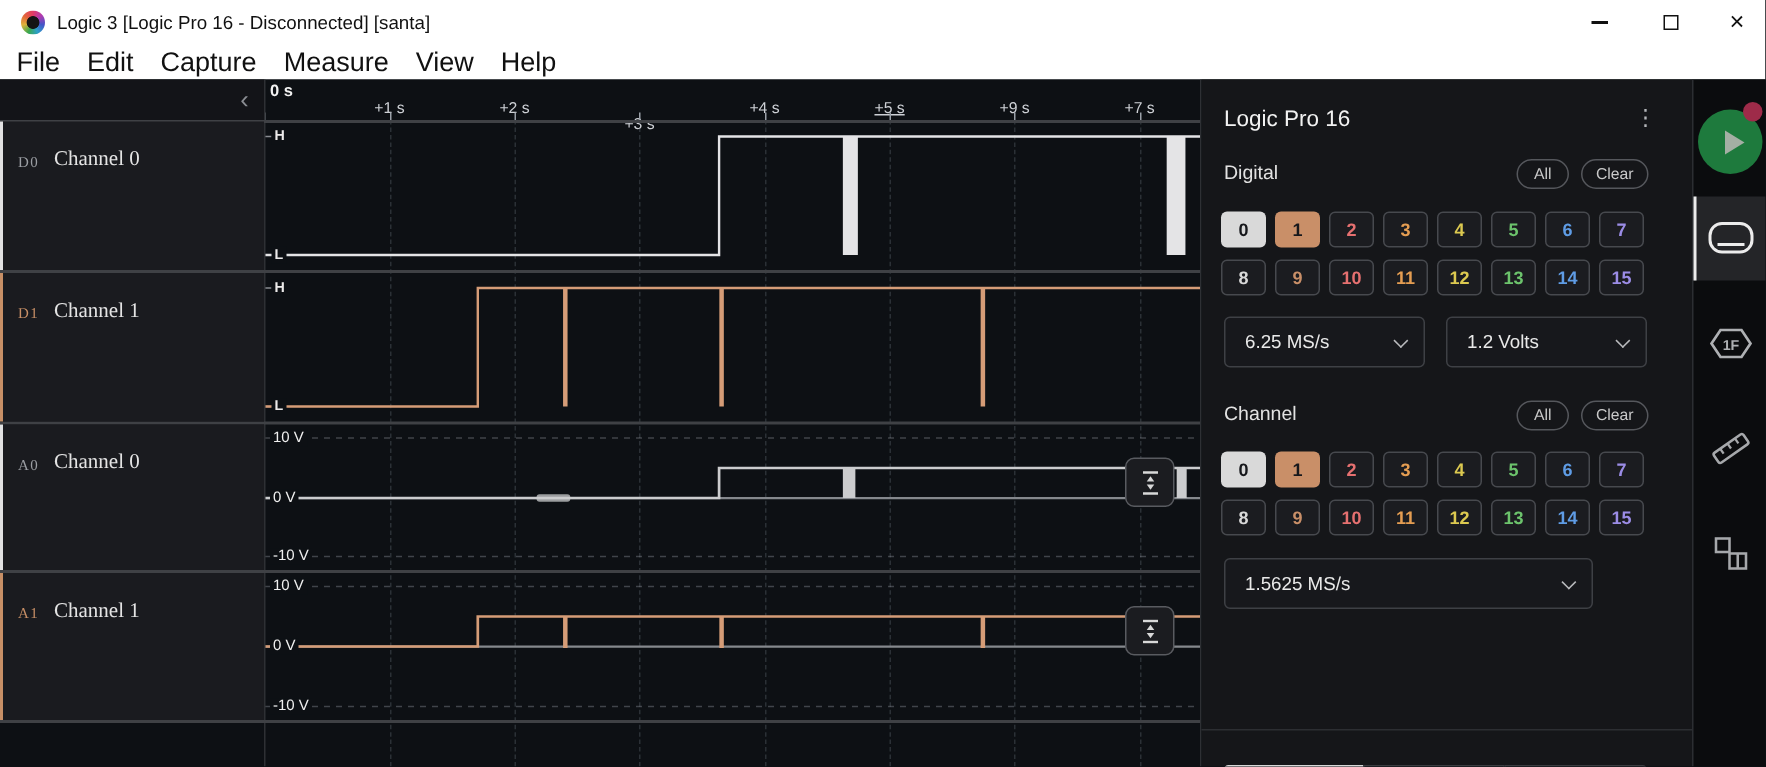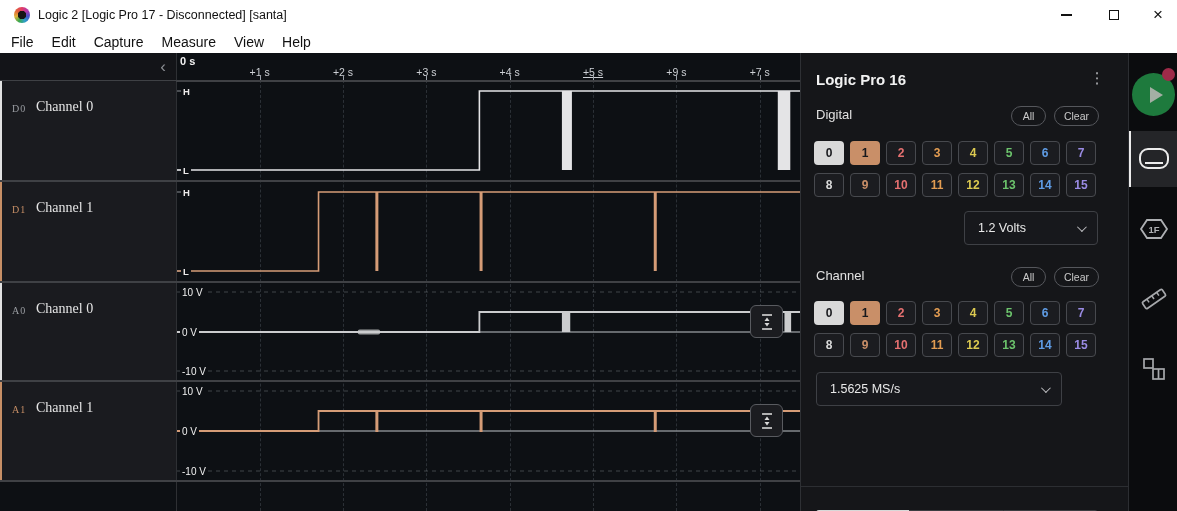--- a/index.html
+++ b/index.html
@@ -15,21 +15,21 @@
       conic-gradient(#e23a66,#b03ab0,#4455c8,#2da0c8,#3aa84e,#e0b23a,#e2633a,#e23a66); }
   #window-title { left:38px; top:8px; font-size:12.5px; color:#111; }
   .win-btn { top:0; width:40px; height:30px; display:flex; align-items:center; justify-content:center; color:#111; }
   #btn-min { left:1046px; } #btn-max { left:1094px; } #btn-close { left:1138px; font-size:17px; }
   #btn-min .bar { width:11px; height:1.4px; background:#111; }
   #btn-max .box { width:10px; height:10px; border:1.2px solid #111; }
 
   
   #menubar { left:0; top:30px; width:1177px; height:23px; background:#ffffff;
              display:flex; align-items:center; padding-left:2px; }
-  .menu-item { font-size:14px; color:#111; padding:3px 9px; }
+  .menu-item { font-size:18px; color:#111; padding:3px 9px; }
 
   
   #main { left:0; top:53px; width:1177px; height:458px; background:#0d1014; }
   #left-panel { left:0; top:0; width:176px; height:427px; background:#131418; }
   #collapse { left:154px; top:6px; width:18px; height:18px; color:#8a8d92; font-size:17px;
               line-height:16px; text-align:center; }
   #axis-zero { left:180px; top:2px; font-size:11px; font-weight:bold; color:#f2f2f2; }
   .tick-label { top:13px; font-size:10.5px; color:#cdd0d5; transform:translateX(-50%); }
   .tick-mark { top:22px; width:1px; height:5px; background:#9aa0a8; }
   .gridline { top:27px; height:431px; width:0; border-left:1px dashed rgba(150,162,178,0.22); }
@@ -45,21 +45,21 @@
   
   .wave-row { left:176px; width:624px; }
   .lvl-label { font-size:9.5px; font-weight:bold; color:#eceaea; background:#0d1014;
                padding:0 2px; transform:translateY(-50%); }
   .v-label { font-size:10px; color:#f0f0f0; background:#0d1014; padding:0 2px; transform:translateY(-50%); }
   .measure-btn { width:33px; height:33px; background:#1b1c20; border:1px solid #595b60;
                  border-radius:6px; display:flex; align-items:center; justify-content:center; }
 
   
   #device-panel { left:801px; top:0; width:327px; height:458px; background:#151619; }
-  #panel-title { left:15px; top:18px; font-size:15px; font-weight:bold; color:#f2f2f2; }
+  #panel-title { left:15px; top:18px; font-size:15px; font-weight:normal; color:#f2f2f2; }
   #panel-menu { left:288px; top:16px; font-size:15px; color:#b4b6ba; width:16px; text-align:center; }
   .section-label { left:15px; font-size:13px; color:#e2e2e2; }
   .pill { height:20px; border:1px solid #55575c; border-radius:10px; color:#c9c9c9;
           font-size:10.5px; display:flex; align-items:center; justify-content:center; background:transparent; }
   .chan-grid { left:13px; width:290px; display:flex; gap:6px; }
   .chan-btn { width:30px; height:24px; border-radius:4px; border:1px solid #47494e;
               background:#1b1c20; font-size:12px; font-weight:bold;
               display:flex; align-items:center; justify-content:center; }
   .dropdown { height:34px; background:#17181c; border:1px solid #3e4045; border-radius:4px;
               display:flex; align-items:center; justify-content:space-between; padding:0 13px; }
@@ -85,21 +85,21 @@
   .side-tab.active { background:#242528; }
   .side-tab.active::before { content:""; position:absolute; left:0; top:0; width:2px; height:56px; background:#ececec; }
 </style>
 </head>
 <body>
 
 <div id="app">
 
   <div id="titlebar" class="abs">
     <div id="app-icon" class="abs"></div>
-    <div id="window-title" class="abs">Logic 2 [Logic Pro 17 - Disconnected] [santa]</div>
+    <div id="window-title" class="abs">Logic 3 [Logic Pro 16 - Disconnected] [santa]</div>
     <div id="btn-min" class="abs win-btn">
         <div class="bar"></div>
       </div>
     <div id="btn-max" class="abs win-btn">
         <div class="box"></div>
       </div>
     <div id="btn-close" class="abs win-btn">×</div>
   </div>
 
   <div id="menubar" class="abs">
@@ -111,21 +111,21 @@
     <span class="menu-item">Help</span>
   </div>
 
   <div id="main" class="abs">
     <div id="left-panel" class="abs"></div>
     <div id="collapse" class="abs">‹</div>
     <div id="axis-zero" class="abs">0 s</div>
     <div id="timeline">
         <div class="abs tick-label" style="left: 259.65px;">+1 s</div>
         <div class="abs tick-label" style="left: 343px;">+2 s</div>
-        <div class="abs tick-label" style="left: 426.35px;">+3 s</div>
+        <div class="abs tick-label" style="left: 426.35px; margin-top: 11px;">+3 s</div>
         <div class="abs tick-label" style="left: 509.7px;">+4 s</div>
         <div class="abs tick-label" style="left: 593.05px; text-decoration: underline;">+5 s</div>
         <div class="abs tick-label" style="left: 676.4px;">+9 s</div>
         <div class="abs tick-label" style="left: 759.75px;">+7 s</div>
         <div class="abs tick-mark" style="left: 176.3px;"></div>
         <div class="abs tick-mark" style="left: 259.65px;"></div>
         <div class="abs gridline" style="left: 259.65px;"></div>
         <div class="abs tick-mark" style="left: 343px;"></div>
         <div class="abs gridline" style="left: 343px;"></div>
         <div class="abs tick-mark" style="left: 426.35px;"></div>
@@ -212,20 +212,24 @@
           <div class="chan-btn" style="color: rgb(217, 217, 217);">8</div>
           <div class="chan-btn" style="color: rgb(201, 143, 104);">9</div>
           <div class="chan-btn" style="color: rgb(229, 112, 112);">10</div>
           <div class="chan-btn" style="color: rgb(228, 157, 82);">11</div>
           <div class="chan-btn" style="color: rgb(220, 201, 80);">12</div>
           <div class="chan-btn" style="color: rgb(108, 195, 108);">13</div>
           <div class="chan-btn" style="color: rgb(95, 156, 229);">14</div>
           <div class="chan-btn" style="color: rgb(155, 140, 229);">15</div>
         </div>
 
+      <div class="abs dropdown" style="left:15px;top:158px;width:134px">
+        <span class="dd-text">6.25 MS/s</span>
+        <span class="chev-down"></span>
+      </div>
       <div class="abs dropdown" style="left:163px;top:158px;width:134px">
         <span class="dd-text">1.2 Volts</span>
         <span class="chev-down"></span>
       </div>
 
       <div class="abs section-label" style="top:215px">Channel</div>
       <div class="abs pill" style="left:210px;top:214px;width:35px">All</div>
       <div class="abs pill" style="left:253px;top:214px;width:45px">Clear</div>
       <div class="abs chan-grid" style="top:248px" id="ana-row1">
           <div class="chan-btn" style="background: rgb(217, 217, 217); border: none; color: rgb(23, 24, 28);">0</div>

